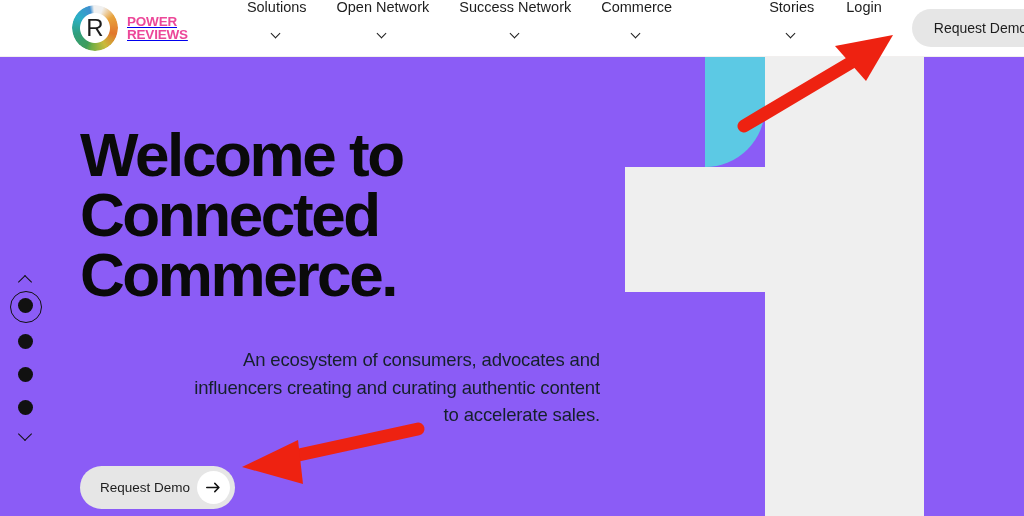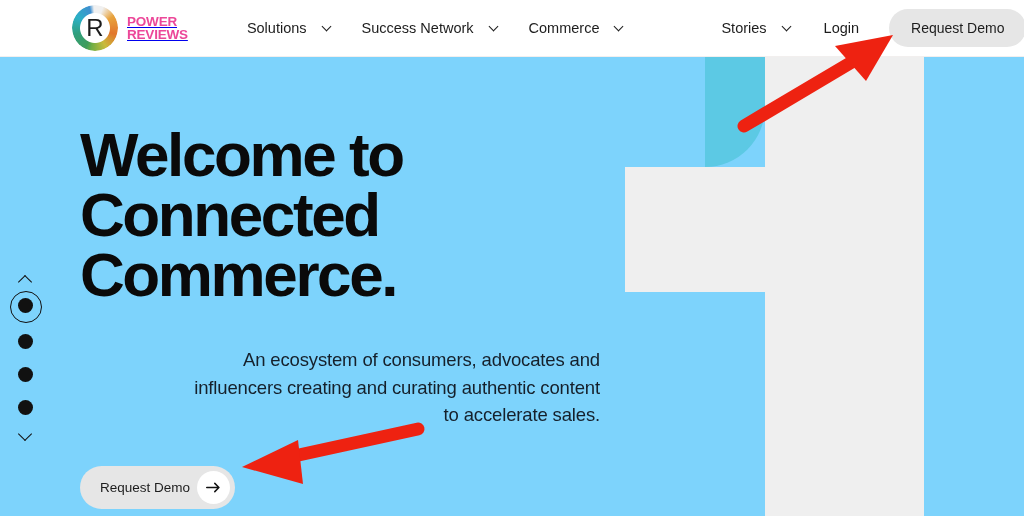--- a/index.html
+++ b/index.html
@@ -99,20 +99,21 @@
   .nav-item {
     display: flex;
     align-items: center;
     gap: 16px;
     padding: 0 15px;
     font-size: 14.5px;
     color: #1d1d1d;
     white-space: nowrap;
     cursor: pointer;
     height: 58px;
+    flex-direction: column;
   }
   .chev {
     display: inline-block;
     width: 9px;
     height: 9px;
     position: relative;
     top: -2px;
   }
   .chev::before {
     content: "";
@@ -156,21 +157,21 @@
     white-space: nowrap;
     cursor: pointer;
   }
 
   
   #hero {
     position: absolute;
     top: 57px; left: 0;
     width: 1024px;
     height: 459px;
-    background: #7dd3fc;
+    background: #8b5cf6;
     overflow: hidden;
   }
 
   
   #numeral-one { position: absolute; inset: 0; }
   .one-part { position: absolute; background: #efefef; }
 
   
   #one-stem  { left: 765px; top: 0;    width: 159px; height: 459px; }
   
@@ -314,20 +315,24 @@
         <span class="ring"></span>
         <span class="letter">R</span>
       </span>
       <span id="brand-wordmark">POWER
 REVIEWS</span>
     </a>
 
     <nav id="primary-nav">
       <div class="nav-item">
         <span>Solutions</span>
+        <span class="chev"></span>
+      </div>
+      <div class="nav-item">
+        <span>Open Network</span>
         <span class="chev"></span>
       </div>
       <div class="nav-item">
         <span>Success Network</span>
         <span class="chev"></span>
       </div>
       <div class="nav-item">
         <span>Commerce</span>
         <span class="chev"></span>
       </div>

